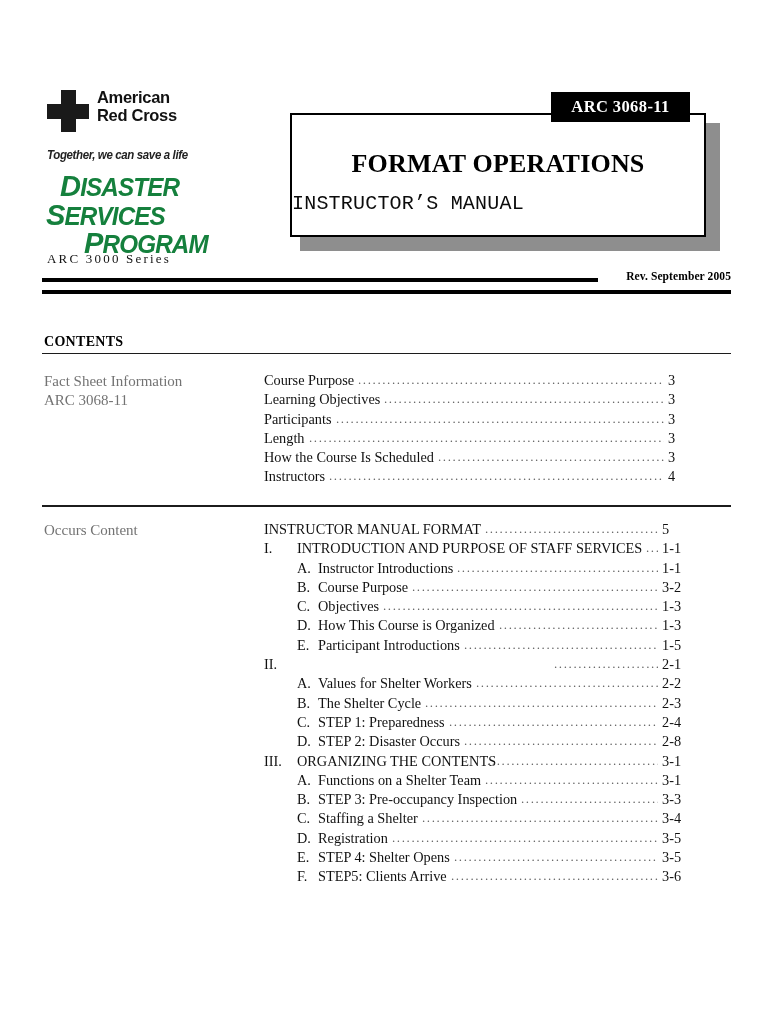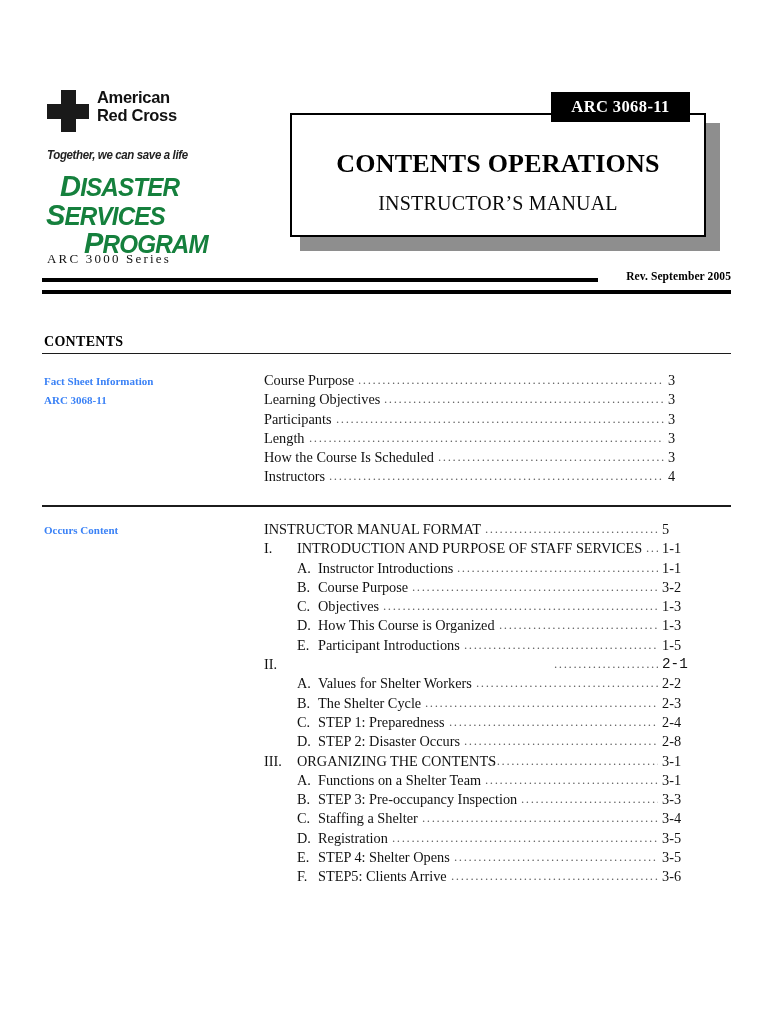--- a/index.html
+++ b/index.html
@@ -146,25 +146,26 @@
     font-size: 26px;
     font-weight: bold;
     letter-spacing: 0.2px;
     color: #000000;
   }
   .title-sub {
     position: absolute;
     left: 0;
     right: 0;
     top: 77px;
-    text-align: center;
+    text-align: left;
     font-size: 20px;
     font-weight: normal;
     letter-spacing: 0.2px;
     color: #0b0b0b;
+    font-family: Liberation Mono, monospace;
   }
   .arc-badge {
     position: absolute;
     left: 551px;
     top: 92px;
     width: 139px;
     height: 30px;
     background: #000000;
     color: #ffffff;
     font-size: 16.5px;
@@ -232,24 +233,24 @@
 
   
   .section {
     position: absolute;
     left: 0;
     right: 0;
   }
   .section-label {
     position: absolute;
     left: 44px;
-    font-size: 11px;
-    font-weight: bold;
+    font-size: 15px;
+    font-weight: normal;
     line-height: 19px;
-    color: #3b82f6;
+    color: #737373;
     white-space: nowrap;
   }
   .toc-list {
     position: absolute;
     left: 263px;
     right: 0;
   }
   .toc-row {
     position: relative;
     height: 19.3px;
@@ -315,21 +316,21 @@
       <span class="dsp-line l1"><span class="cap">D</span><span>ISASTER</span></span>
       <span class="dsp-line l2"><span class="cap">S</span><span>ERVICES</span></span>
       <span class="dsp-line l3"><span class="cap">P</span><span>ROGRAM</span></span>
     </div>
 
     <div class="series-line">ARC 3000 Series</div>
   </div>
 
   <div class="title-shadow"></div>
   <div class="title-box">
-    <div class="title-main">CONTENTS OPERATIONS</div>
+    <div class="title-main">FORMAT OPERATIONS</div>
     <div class="title-sub">INSTRUCTOR’S MANUAL</div>
   </div>
   <div class="arc-badge">ARC  3068-11</div>
 
   <div class="rule-rev"></div>
   <div class="rev-text">Rev.  September 2005</div>
   <div class="rule-thick"></div>
 
   <div class="contents-heading">CONTENTS</div>
   <div class="rule-thin-1"></div>
@@ -417,21 +418,21 @@
         </div>
         <div class="toc-row lvl-letter">
           <span class="toc-num">E.</span>
           <span class="toc-title">Participant Introductions</span>
           <span class="toc-dots" style="left: 201px; width: 194px;">..........................................................................................</span>
           <span class="toc-page" style="left: 399px;">1-5</span>
         </div>
         <div class="toc-row lvl-roman">
           <span class="toc-num">II.</span>
           <span class="toc-dots" style="left: 291px; width: 104px;">..........................................................................................</span>
-          <span class="toc-page" style="left: 399px; font-family: Liberation Mono, monospace;">2-1</span>
+          <span class="toc-page" style="left: 399px;">2-1</span>
         </div>
         <div class="toc-row lvl-letter">
           <span class="toc-num">A.</span>
           <span class="toc-title">Values for Shelter Workers</span>
           <span class="toc-dots" style="left: 213px; width: 182px;">..........................................................................................</span>
           <span class="toc-page" style="left: 399px;">2-2</span>
         </div>
         <div class="toc-row lvl-letter">
           <span class="toc-num">B.</span>
           <span class="toc-title">The Shelter Cycle</span>

